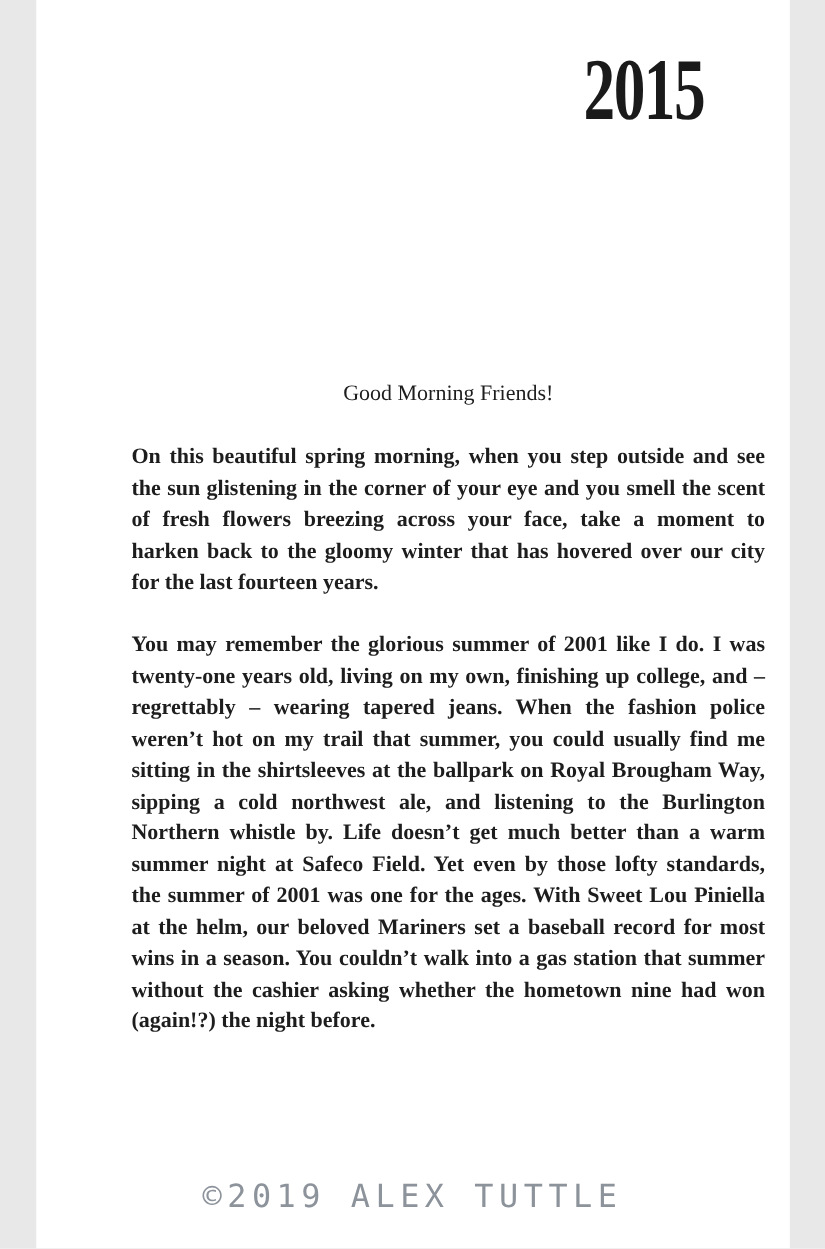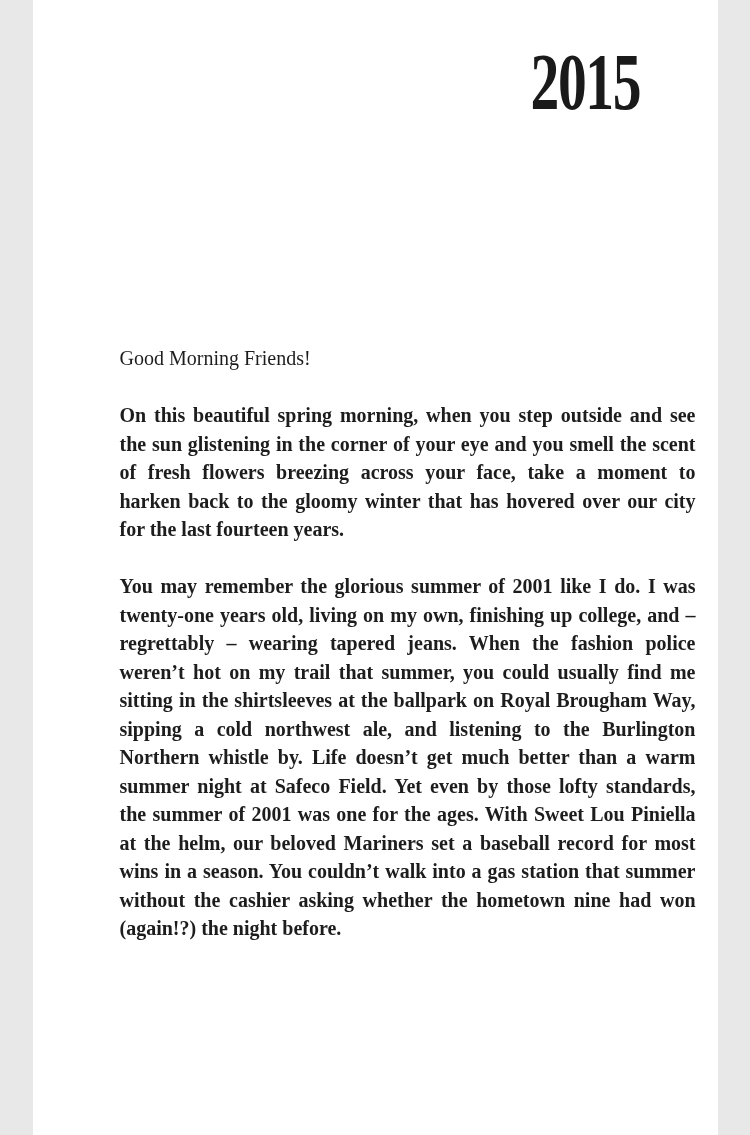--- a/index.html
+++ b/index.html
@@ -30,21 +30,21 @@
   .letter-body {
     position: absolute;
     top: 344px;
     left: 87px;
     width: 576px;
     color: #1d1d1d;
     font-size: 20px;
     line-height: 28.5px;
   }
   .letter-body p { margin: 0 0 28.5px 0; }
-  .greeting { text-align: left; }
+  .greeting { text-align: center; }
   .para { text-align: justify; text-justify: inter-word; font-weight: bold; }
   .copyright-footer {
     position: absolute;
     top: 1072px;
     left: 0;
     width: 100%;
     text-align: center;
     font-family: "DejaVu Sans Mono", monospace;
     font-size: 29px;
     line-height: 1.1;
@@ -59,14 +59,15 @@
 <div class="page">
 
   <div class="chapter-title">2015</div>
 
   <div class="letter-body">
     <p class="greeting">Good Morning Friends!</p>
     <p class="para">On this beautiful spring morning, when you step outside and see the sun glistening in the corner of your eye and you smell the scent of fresh flowers breezing across your face, take a moment to harken back to the gloomy winter that has hovered over our city for the last fourteen years.</p>
     <p class="para">You may remember the glorious summer of 2001 like I do. I was twenty-one years old, living on my own, finishing up college, and – regrettably – wearing tapered jeans. When the fashion police weren’t hot on my trail that summer, you could usually find me sitting in the shirtsleeves at the ballpark on Royal Brougham Way, sipping a cold northwest ale, and listening to the Burlington Northern whistle by. Life doesn’t get much better than a warm summer night at Safeco Field. Yet even by those lofty standards, the summer of 2001 was one for the ages. With Sweet Lou Piniella at the helm, our beloved Mariners set a baseball record for most wins in a season. You couldn’t walk into a gas station that summer without the cashier asking whether the hometown nine had won (again!?) the night before.</p>
   </div>
 
+  <div class="copyright-footer">©2019 ALEX TUTTLE</div>
 
 </div>
 
 </body></html>

